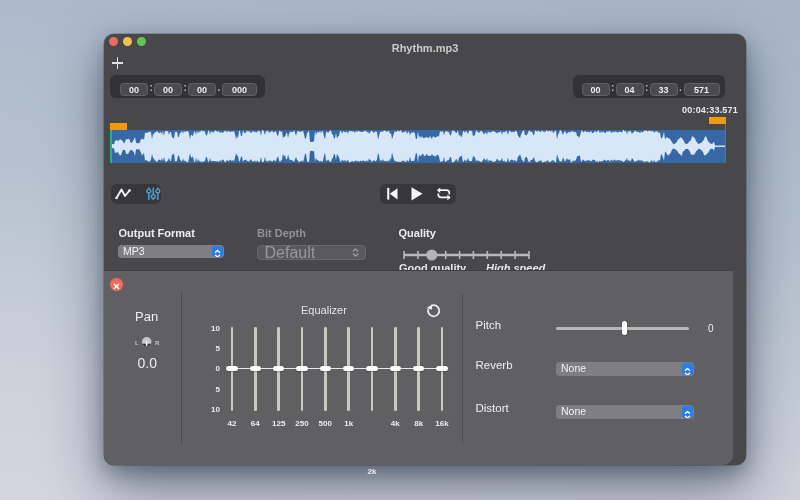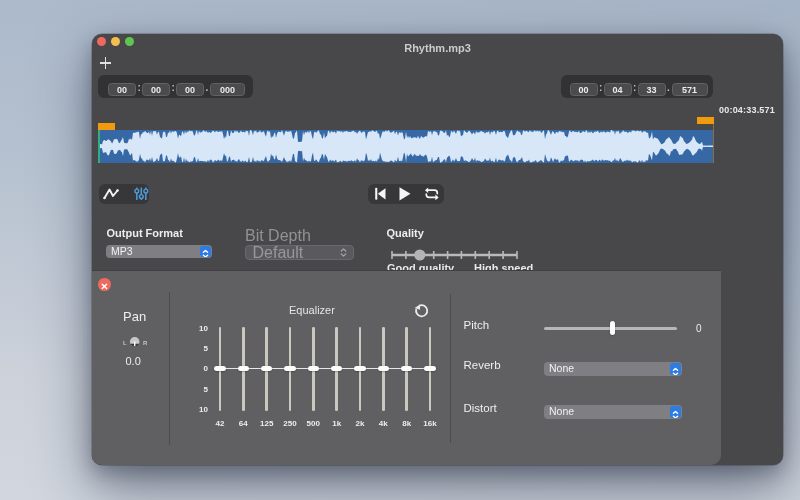--- a/index.html
+++ b/index.html
@@ -1,19 +1,19 @@
 <!DOCTYPE html>
 <html><head>
 <meta charset="utf-8">
 <style>
 html,body{margin:0;padding:0;}
 body{width:800px;height:500px;overflow:hidden;position:relative;
   background:linear-gradient(187deg,#a7b5c8 0%,#b4c0cf 40%,#ccd1da 78%,#d1d6df 100%);
   font-family:"Liberation Sans",sans-serif;}
-#win{position:absolute;left:92px;top:34px;width:691px;height:431px;border-radius:10px;
+#win{position:absolute;left:104px;top:34px;width:642px;height:431px;border-radius:10px;
   background:#48484a;box-shadow:0 0 0 .5px rgba(0,0,0,.35),0 24px 55px rgba(30,40,60,.5),0 8px 20px rgba(30,40,60,.35);}
 .tl{position:absolute;width:9px;height:9px;border-radius:50%;top:3.4px;}
 #title{position:absolute;left:0;right:0;top:8px;text-align:center;font-size:11px;font-weight:bold;color:#cbcbcd;}
 #plus{position:absolute;left:8px;top:23px;width:11px;height:11.5px;}
 #plus:before{content:"";position:absolute;left:0;top:5px;width:11px;height:1.6px;background:#e0e0e2;}
 #plus:after{content:"";position:absolute;left:4.7px;top:0;width:1.6px;height:11.5px;background:#e0e0e2;}
 .tbox{position:absolute;top:41px;height:23px;background:#323234;border-radius:6px;}
 .cell{position:absolute;top:7.5px;height:11px;background:#4b4b4e;border:0.5px solid #626265;border-radius:3.5px;
   color:#ececee;font-size:9px;line-height:12px;text-align:center;font-weight:bold;}
 .bsep{margin:0 1.9px;}
@@ -21,21 +21,21 @@
 #bigtime{position:absolute;left:237px;top:41px;width:154px;height:25px;background:#121214;border-radius:8px;
   color:#f4f4f6;font-size:18.5px;line-height:25px;text-align:center;letter-spacing:0.2px;}
 #rt-label{position:absolute;right:8px;top:70.5px;font-size:9px;font-weight:bold;color:#e9e9eb;letter-spacing:0.2px;}
 #waveblock{position:absolute;left:7.5px;top:96px;width:613px;height:32.5px;background:#3568a4;}
 #flagL{position:absolute;left:6px;top:89px;width:17px;height:7px;background:#f19a0e;}
 #flagR{position:absolute;left:605px;top:83px;width:17px;height:6.5px;background:#f19a0e;}
 #lineL{position:absolute;left:6.2px;top:96px;width:1.5px;height:32.5px;background:#2fae85;}
 #lineR{position:absolute;left:620.5px;top:89.5px;width:1.7px;height:39px;background:rgba(240,160,40,.42);}
 .pillbox{position:absolute;top:150px;height:19.5px;background:#37373a;border-radius:6px;}
 .lbl{position:absolute;font-size:11px;font-weight:bold;color:#ededef;}
-.lbl-dis{position:absolute;font-size:16px;font-weight:normal;color:#929295;text-align:right;}
+.lbl-dis{position:absolute;font-size:11px;font-weight:bold;color:#929295;text-align:right;}
 .popup{position:absolute;height:13.5px;border-radius:4px;background:#7f7f83;}
 .popup .txt{position:absolute;left:5px;top:0;font-size:10.5px;line-height:13.5px;color:#f2f2f4;}
 .popup .cap{position:absolute;right:1px;top:1px;bottom:1px;width:11px;border-radius:3px;background:#2d7ce6;overflow:hidden;}
 .popup-dis{position:absolute;height:13px;border-radius:4px;background:#5a5a5e;border:0.5px solid #69696d;}
 .popup-dis .txt{position:absolute;left:7px;top:0;font-size:16px;line-height:13px;color:#98989b;}
 .small-lbl{position:absolute;font-size:11px;font-weight:bold;color:#e9e9eb;}
 #panel{position:absolute;left:0;top:236px;width:629px;height:195px;background:#606063;border-radius:0 0 10px 10px;border-top:1px solid #3f3f41;box-sizing:border-box;}
 #closeb{position:absolute;left:6.3px;top:7.3px;width:12.8px;height:12.8px;border-radius:50%;background:#ed6a5e;}
 .vdiv{position:absolute;width:1px;background:#4c4c4e;}
 .eqnum{position:absolute;font-size:8px;font-weight:bold;color:#ededef;text-align:right;width:14px;}
@@ -149,39 +149,39 @@
       <line x1="60.6" y1="5" x2="60.6" y2="13"></line>
         <line x1="74.4" y1="5" x2="74.4" y2="13"></line>
       <line x1="88.3" y1="5" x2="88.3" y2="13"></line>
         <line x1="102.2" y1="5" x2="102.2" y2="13"></line>
       <line x1="116.1" y1="5" x2="116.1" y2="13"></line>
         <line x1="130" y1="5" x2="130" y2="13"></line>
     </g>
     <circle cx="32.8" cy="9" r="5.6" fill="#b4b4b6"></circle>
   </svg>
   <div class="small-lbl" style="left:295px;top:228px;">Good quality</div>
-  <div class="small-lbl" style="left:382px;top:228px;">High speed</div>
+  <div class="small-lbl" style="left:382px;top:228px;font-style:italic;">High speed</div>
 
   <div id="panel">
     <div id="closeb"><svg width="12.8" height="12.8" viewBox="0 0 12.8 12.8">
           <g stroke="#fff" stroke-width="1.4" stroke-linecap="round">
             <line x1="4.2" y1="4.2" x2="8.6" y2="8.6"></line>
             <line x1="8.6" y1="4.2" x2="4.2" y2="8.6"></line>
           </g>
         </svg></div>
 
     <div style="position:absolute;left:31px;top:38px;font-size:13px;color:#eeeef0;">Pan</div>
     <svg width="30" height="14" viewBox="0 0 30 14" style="position:absolute;left:28px;top:64px;">
       <text x="3" y="10" font-size="6" font-weight="bold" fill="#c6c6c8">L</text>
       <text x="23" y="10" font-size="6" font-weight="bold" fill="#c6c6c8">R</text>
       <circle cx="14.7" cy="6.8" r="4.8" fill="#c7c7c9"></circle>
       <path d="M10.3 8.7 A4.8 4.8 0 0 0 19.1 8.7 Z" fill="#39393b"></path>
       <rect x="14" y="6.4" width="1.4" height="4.6" fill="#fafafa"></rect>
     </svg>
-    <div class="lbl" style="left:33.5px;top:84px;font-weight:normal;font-size:11px;">0.0</div>
+    <div class="lbl" style="left:33.5px;top:84px;font-weight:normal;font-size:14px;">0.0</div>
 
     <div class="vdiv" style="left:77px;top:21px;height:153px;"></div>
 
     <div style="position:absolute;left:197px;top:33px;font-size:11px;color:#e5e5e7;">Equalizer</div>
     <svg width="17" height="17" viewBox="0 0 17 17" style="position:absolute;left:321.2px;top:30.8px;">
       <path d="M6.4 3.6 A5.6 5.6 0 1 1 3.3 7.0" fill="none" stroke="#ebebed" stroke-width="1.8"></path>
       <path d="M1.6 5.9 L7.0 2.6 L7.1 7.8 Z" fill="#ebebed"></path>
     </svg>
     <div class="eqnum" style="left:102px;top:52.5px;">10</div>
     <div class="eqnum" style="left:102px;top:72.5px;">5</div>
@@ -208,21 +208,21 @@
       <div class="eqknob" style="left:262.2px;"></div>
       <div class="eqknob" style="left:285.6px;"></div>
       <div class="eqknob" style="left:308.9px;"></div>
       <div class="eqknob" style="left:332.2px;"></div>
     <div class="eqfreq" style="left:117.0px;">42</div>
       <div class="eqfreq" style="left:140.3px;">64</div>
       <div class="eqfreq" style="left:163.7px;">125</div>
       <div class="eqfreq" style="left:187.0px;">250</div>
       <div class="eqfreq" style="left:210.3px;">500</div>
       <div class="eqfreq" style="left:233.7px;">1k</div>
-      <div class="eqfreq" style="left:257.0px;">2k</div>
+      <div class="eqfreq" style="left:257.0px;margin-top:48px;">2k</div>
       <div class="eqfreq" style="left:280.3px;">4k</div>
       <div class="eqfreq" style="left:303.7px;">8k</div>
       <div class="eqfreq" style="left:327.0px;">16k</div>
 
     <div class="vdiv" style="left:358px;top:23px;height:149px;"></div>
 
     <div class="rowlbl" style="top:48px;">Pitch</div>
     <div style="position:absolute;left:452px;top:55.9px;width:132.5px;height:3px;border-radius:1.5px;background:#b7b7b9;"></div>
     <div style="position:absolute;left:517.5px;top:50.4px;width:5px;height:14px;border-radius:2.5px;background:#fdfdfd;box-shadow:0 0.5px 1.5px rgba(0,0,0,.4);"></div>
     <div style="position:absolute;left:604px;top:52px;font-size:10px;color:#eeeef0;">0</div>

